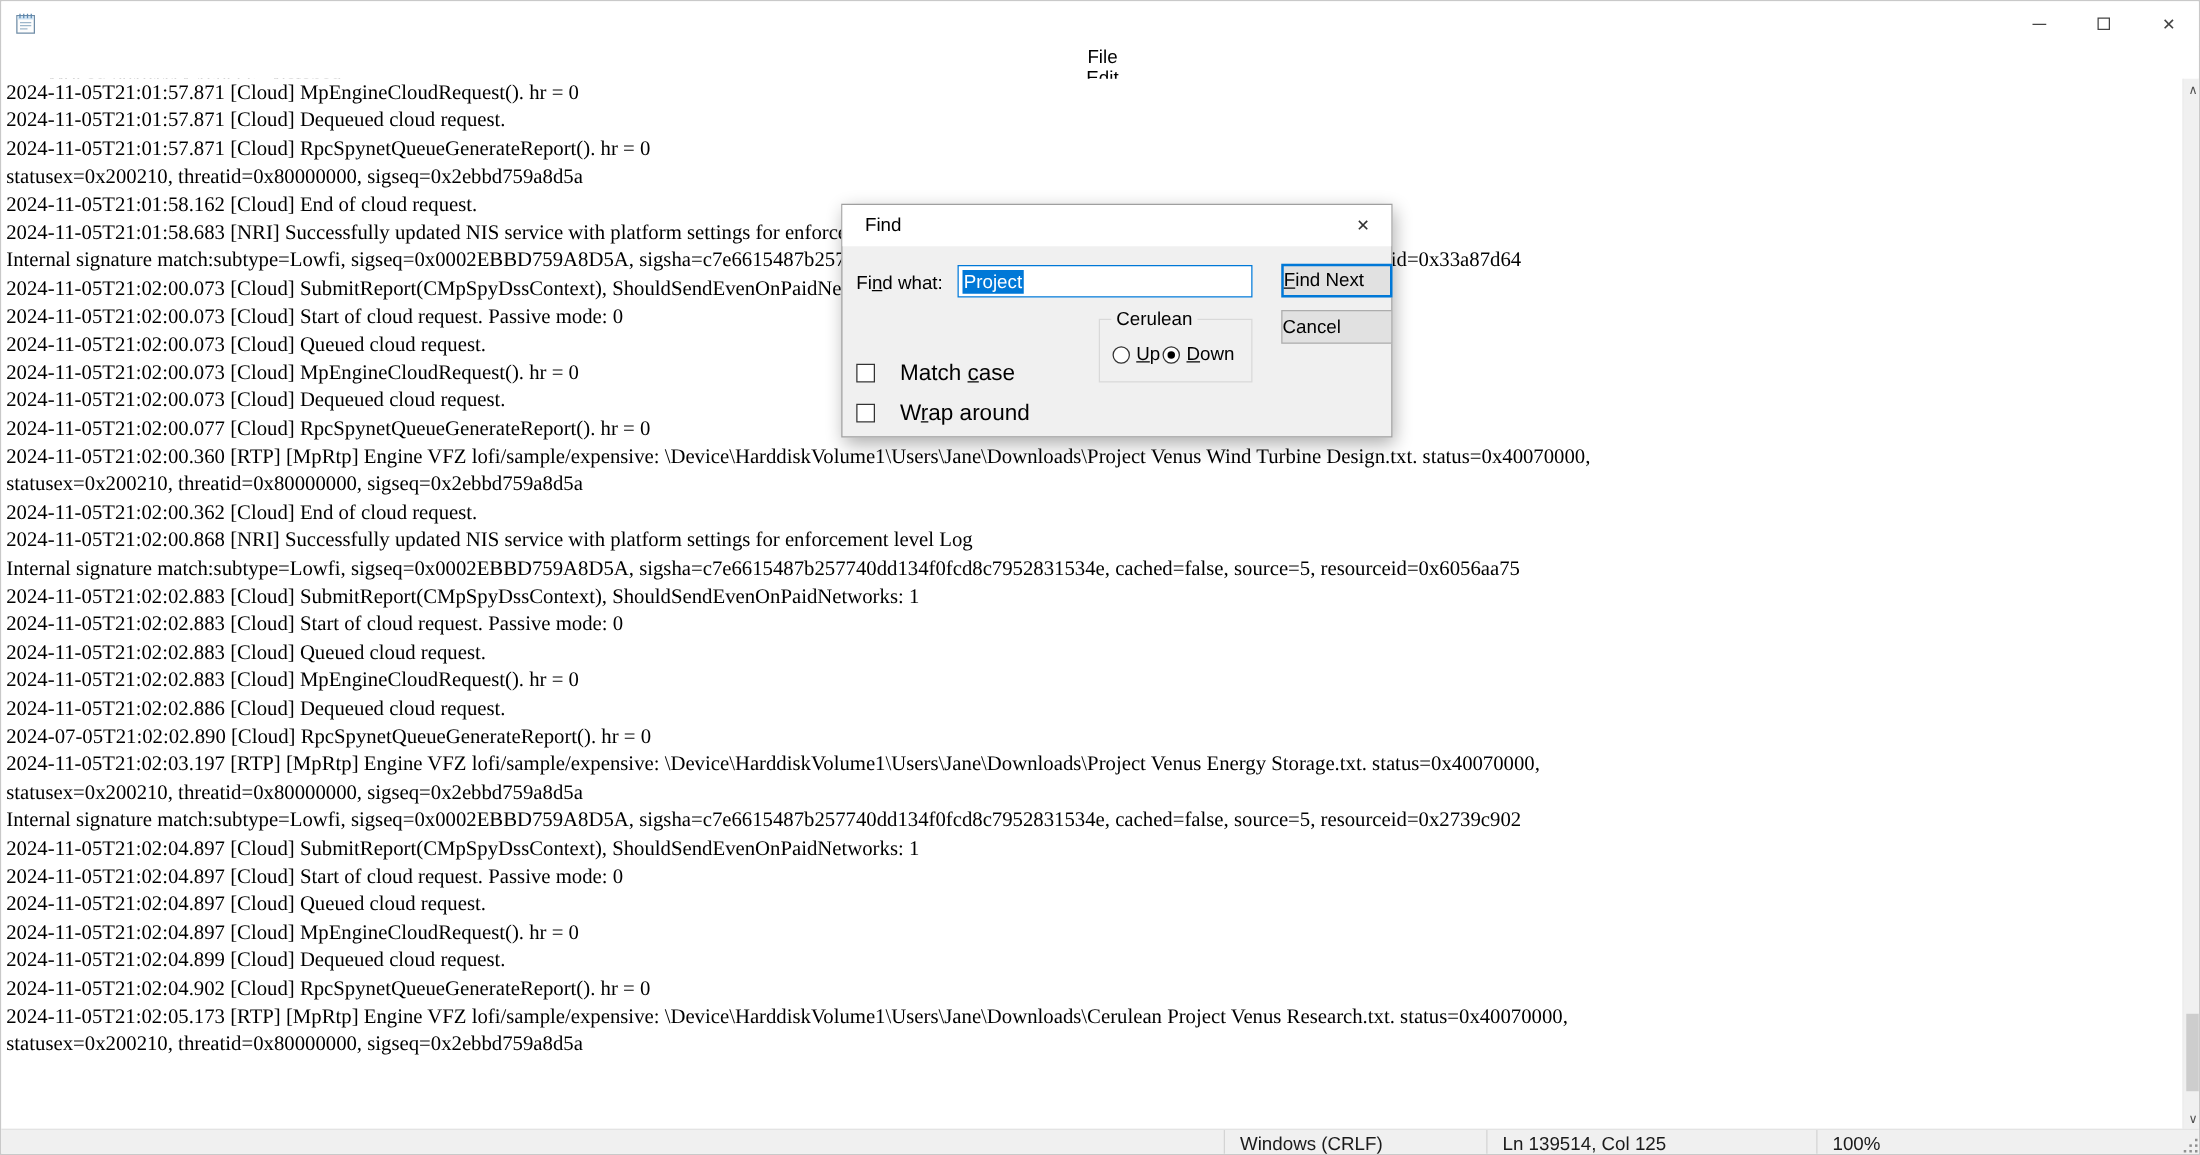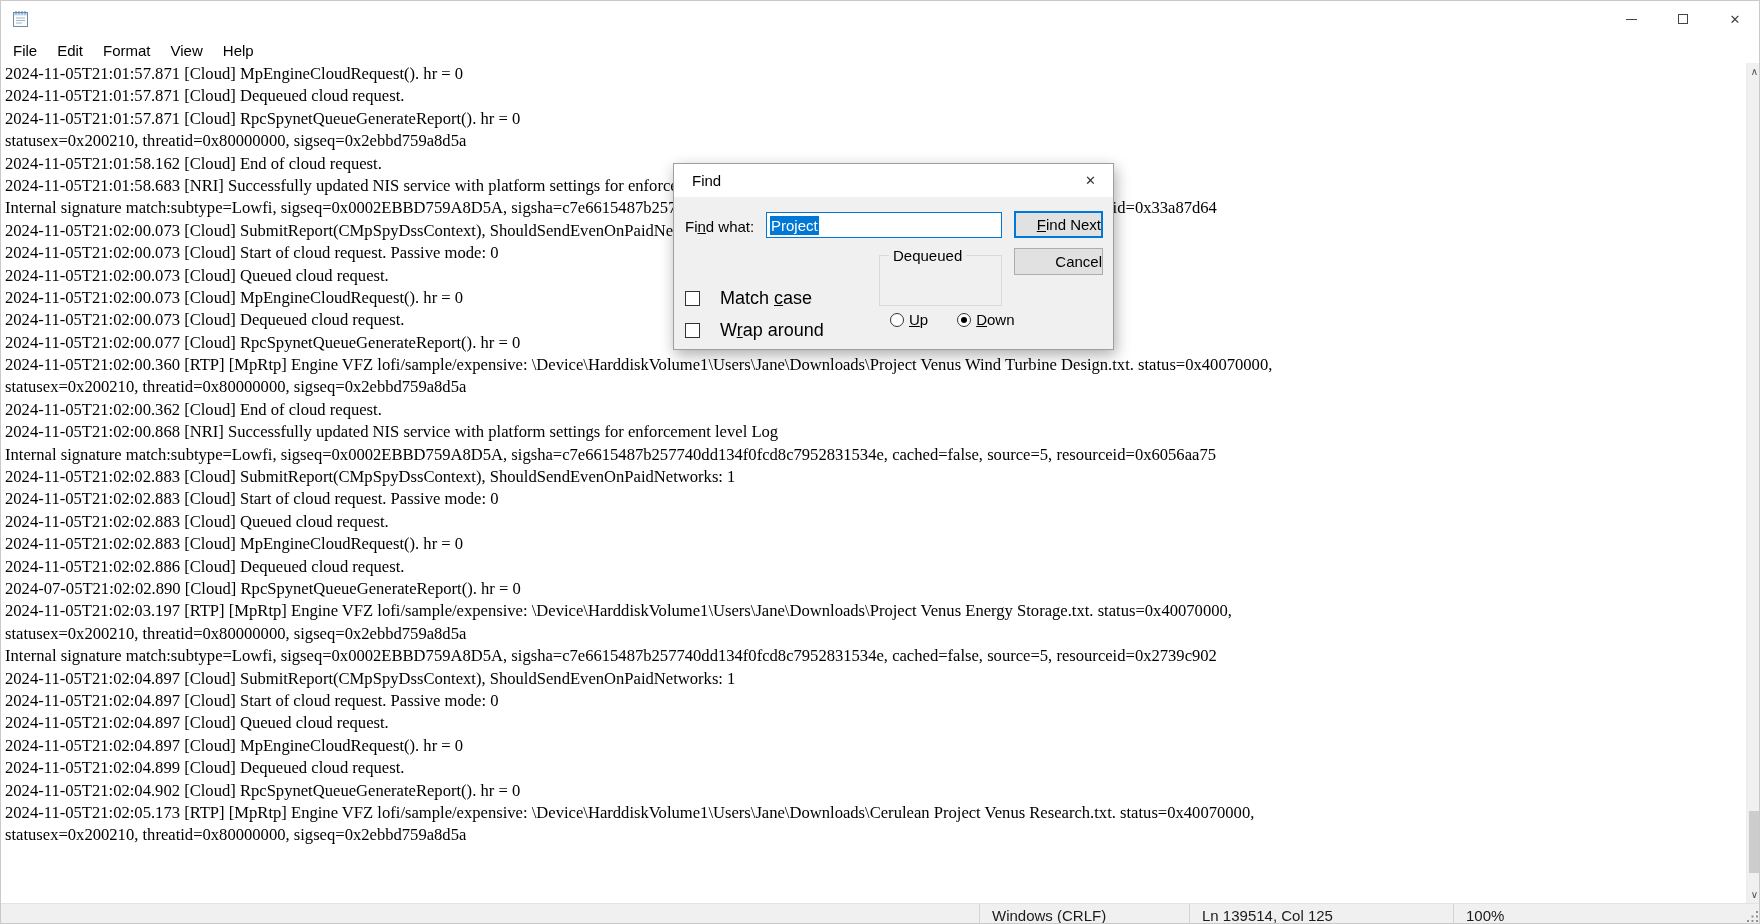--- a/index.html
+++ b/index.html
@@ -10,21 +10,21 @@
   .titlebar { position:absolute; left:0; top:0; width:1760px; height:36px; background:#fff; }
   .app-icon { position:absolute; left:10px; top:8px; width:19px; height:19px; }
   .win-title { position:absolute; left:38px; top:9px; font-size:14.5px; color:#222; white-space:nowrap;margin-top:48px; }
   .win-btn { position:absolute; top:0; width:52px; height:36px; display:flex; align-items:center; justify-content:center; color:#222; }
   .btn-min { left:1604px; } .btn-max { left:1656px; } .btn-close { left:1708px; }
   .glyph-min { width:11px; height:1px; background:#444; display:block; }
   .glyph-max { width:10px; height:10px; border:1px solid #444; display:block; }
   .glyph-close { font-size:13px; color:#444; line-height:1; }
 
   
-  .menubar { position:absolute; left:0; top:36px; width:1760px; height:26px; background:#fff; display:flex; align-items:center; padding-left:2px; }
+  .menubar { position:absolute; left:0; top:36px; width:1760px; height:26px; background:#fff; display:flex; align-items:center; padding-left:2px;flex-direction:column; }
   .menu-item { font-size:15px; color:#000; padding:0 10px; height:26px; display:flex; align-items:center; }
 
   
   .editor { position:absolute; left:0; top:62px; width:1745px; height:840px; background:#fff; overflow:hidden; }
   .log-line { font-family:Liberation Serif, serif; font-size:16.6px; line-height:22.4px; height:22.4px; color:#000; white-space:pre; padding-left:4px; }
   .hl { background:#0078d7; color:#fff; }
 
   
   .scrollbar { position:absolute; left:1745px; top:62px; width:15px; height:840px; background:#f0f0f0; border-left:1px solid #ececec; }
   .sb-btn { position:absolute; left:0; width:15px; height:17px; display:flex; align-items:center; justify-content:center; font-size:10px; color:#505050; }
@@ -42,26 +42,26 @@
   
   .find-dialog { position:absolute; left:672px; top:162px; width:441px; height:187px; background:#f0f0f0; border:1px solid #9f9f9f; box-shadow:2px 5px 14px rgba(0,0,0,0.32); }
   .fd-titlebar { position:absolute; left:0; top:0; width:100%; height:33px; background:#fff; }
   .fd-title { position:absolute; left:18px; top:8px; font-size:15px; color:#000; }
   .fd-close { position:absolute; right:0; top:0; width:45px; height:33px; display:flex; align-items:center; justify-content:center; }
   .fd-close-x { font-size:13px; color:#333; }
   .fd-label { position:absolute; left:11px; top:54px; font-size:15px; color:#000; white-space:nowrap; }
   .mn { text-decoration:underline; }
   .fd-input { position:absolute; left:92px; top:48px; width:236px; height:26px; background:#fff; border:1px solid #0078d7; font-size:15px; display:flex; align-items:center; padding-left:3px; overflow:hidden; }
   .fd-input .sel { background:#0078d7; color:#fff; padding:1px 1px; }
-  .fd-btn { position:absolute; left:340px; width:89px; height:27px; background:#e1e1e1; font-size:15px; color:#000; display:flex; align-items:center; justify-content:flex-end; }
+  .fd-btn { position:absolute; left:351px; width:89px; height:27px; background:#e1e1e1; font-size:15px; color:#000; display:flex; align-items:center; justify-content:flex-start; }
   .btn-findnext { top:47px; border:2px solid #0078d7; }
   .btn-cancel { top:84px; border:1px solid #adadad; }
   .groupbox { position:absolute; left:205px; top:91px; width:123px; height:51px; border:1px solid #d9d9d9; }
   .gb-label { position:absolute; left:9px; top:-9px; background:#f0f0f0; padding:0 4px; font-size:15px; color:#000; }
-  .radio-row { position:absolute; left:10px; top:19px; display:flex; align-items:center; gap:29px;margin-top:36px; }
+  .radio-row { position:absolute; left:10px; top:19px; display:flex; align-items:center; gap:2px; }
   .radio { display:flex; align-items:center; gap:5px; font-size:15px; color:#000; }
   .rdot { width:14px; height:14px; border:1px solid #333; border-radius:50%; background:#fff; position:relative; }
   .radio.checked .rdot::after { content:""; position:absolute; left:3px; top:3px; width:6px; height:6px; border-radius:50%; background:#000; }
   .chk { position:absolute; left:11px; display:flex; align-items:center; gap:20px; font-size:18px; color:#000;justify-content:flex-end; }
   .chk-match { top:124px; } .chk-wrap { top:156px; }
   .cbox { width:15px; height:15px; border:1px solid #333; background:#fff; position:relative; }
 </style>
 </head>
 <body>
 
@@ -164,21 +164,21 @@
   </div>
 
   <div class="fd-btn btn-findnext">
       <span><span class="mn">F</span><span>ind Next</span></span>
     </div>
   <div class="fd-btn btn-cancel">
       <span>Cancel</span>
     </div>
 
   <div class="groupbox">
-    <span class="gb-label">Dequeued</span>
+    <span class="gb-label">Cerulean</span>
     <div class="radio-row">
       <div class="radio">
         <span class="rdot"></span>
         <span><span class="mn">U</span><span>p</span></span>
       </div>
       <div class="radio checked">
         <span class="rdot"></span>
         <span><span class="mn">D</span><span>own</span></span>
       </div>
     </div>

